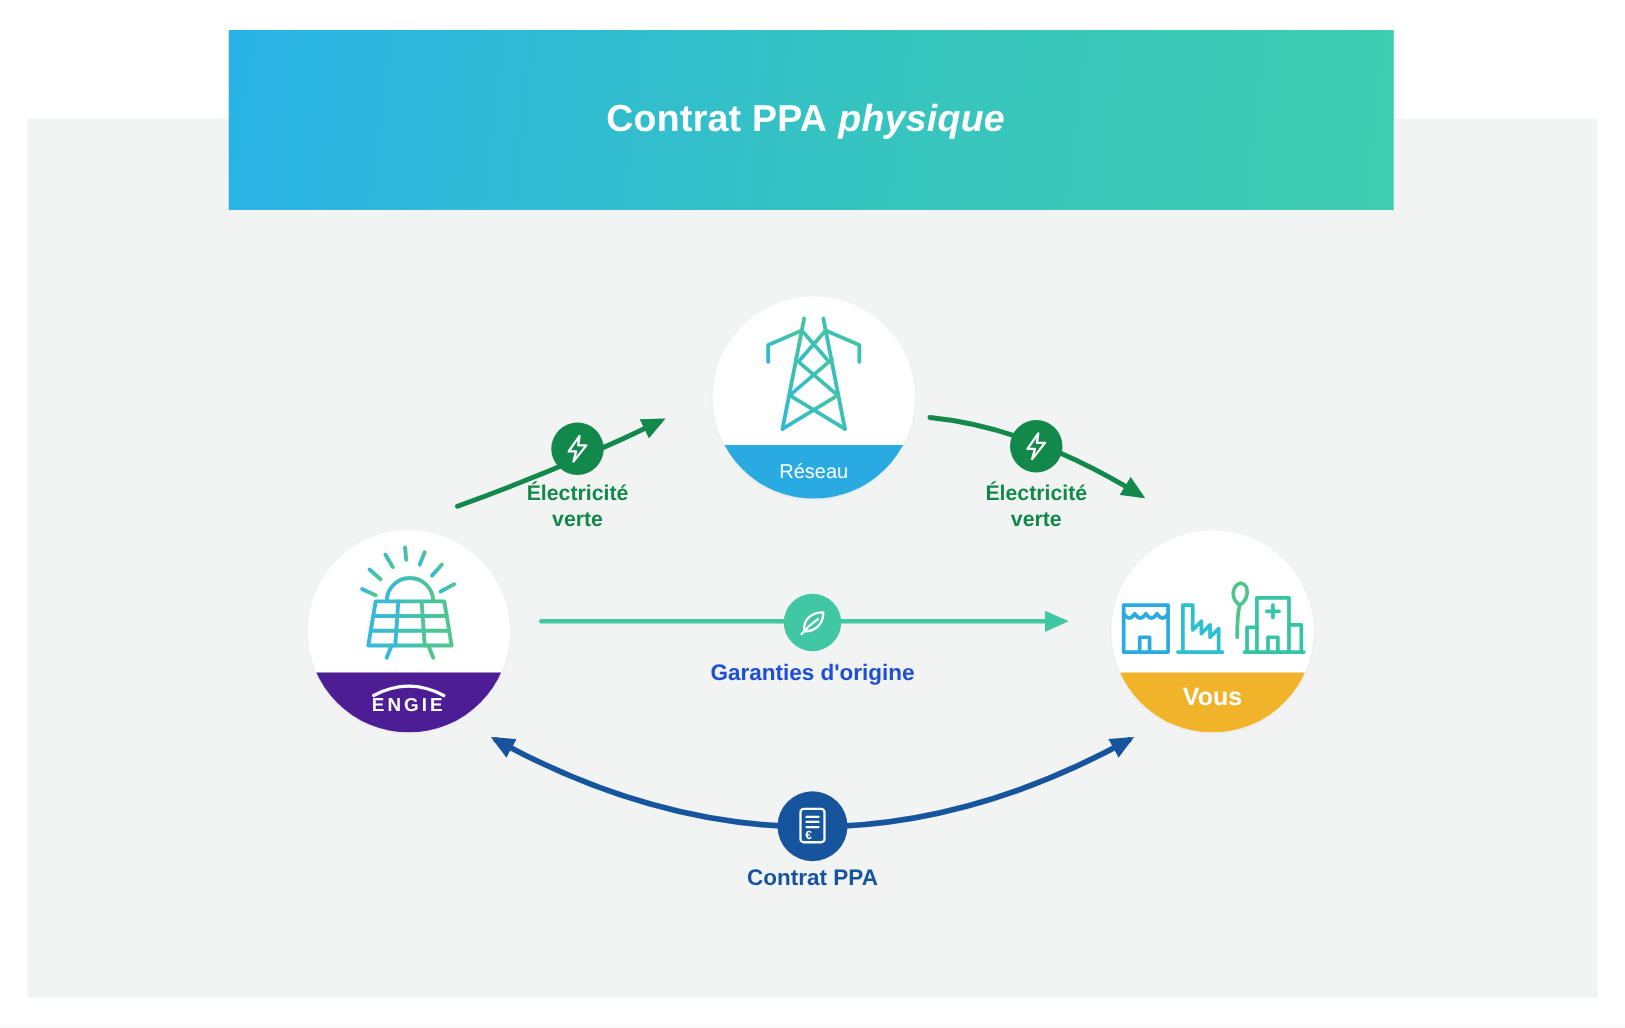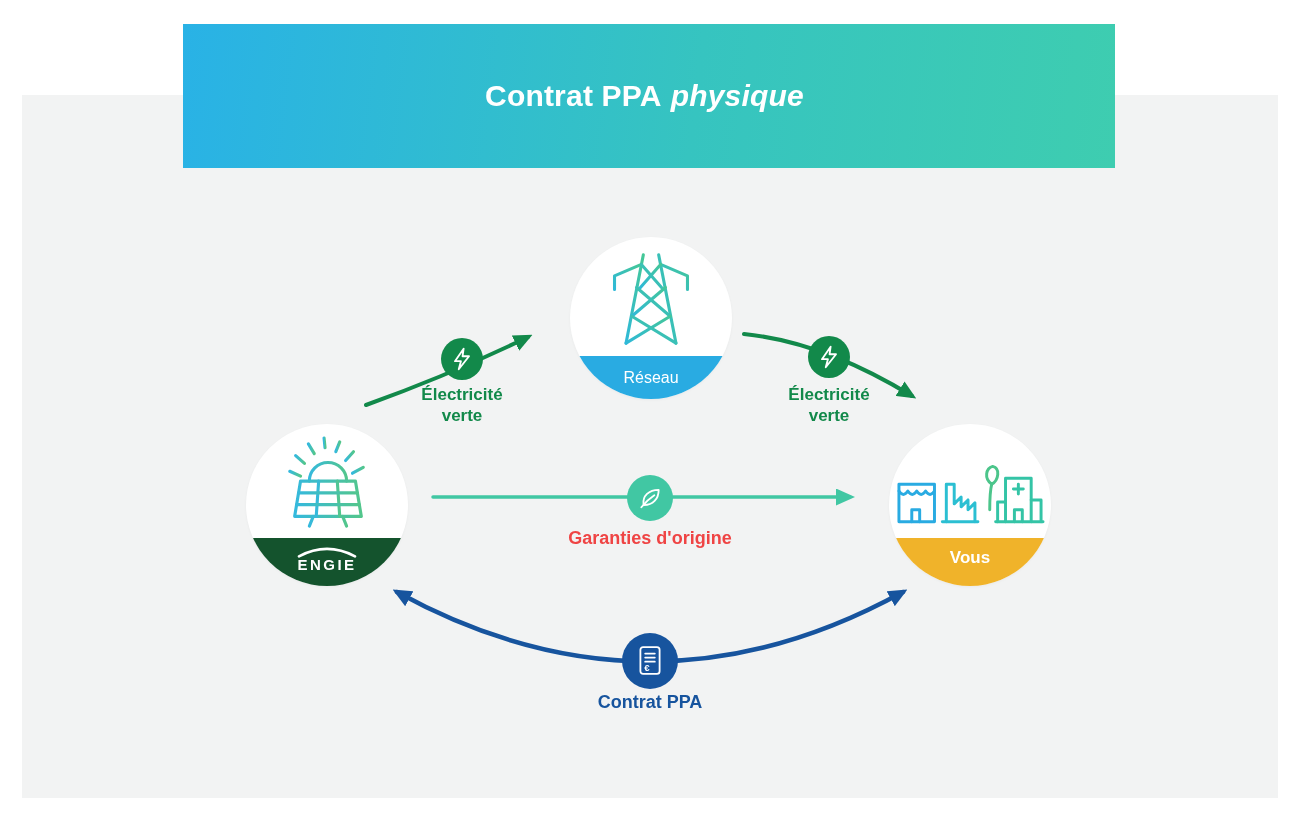--- a/index.html
+++ b/index.html
@@ -32,42 +32,42 @@
   }
   .node-icon { position:absolute; left:50%; transform:translateX(-50%); }
   .node-band {
     position:absolute; left:0; right:0; bottom:0;
     display:flex; flex-direction:column; align-items:center; justify-content:center;
     color:#fff;
   }
   .node-reseau { left:570px; top:237px; }
   .node-reseau .node-band { height:43px; background:#29abe2; font-size:16px; font-weight:400; }
   .node-engie { left:246px; top:424px; }
-  .node-engie .node-band { height:48px; background:#14532d; padding-bottom:6px;align-items:center; }
+  .node-engie .node-band { height:48px; background:#4c1d95; padding-bottom:6px;align-items:center; }
   .node-vous  { left:889px; top:424px; }
-  .node-vous .node-band { height:48px; background:#f0b32a; font-size:17px; font-weight:700; padding-bottom:8px; }
+  .node-vous .node-band { height:48px; background:#f0b32a; font-size:20px; font-weight:700; padding-bottom:8px; }
 
   .engie-logo { display:flex; flex-direction:column; align-items:center; }
   .engie-logo .logo-text { font-size:15px; font-weight:700; letter-spacing:2.5px; margin-top:-3px; }
 
   .badge {
     position:absolute; border-radius:50%;
     display:flex; align-items:center; justify-content:center;
   }
   .badge-bolt-left  { left:441px; top:338px; width:42px; height:42px; background:#12894a; }
   .badge-bolt-right { left:808px; top:336px; width:42px; height:42px; background:#12894a; }
   .badge-leaf       { left:627px; top:475px; width:46px; height:46px; background:#41c7a3; }
   .badge-doc        { left:622px; top:633px; width:56px; height:56px; background:#17549e; }
 
   .flow-label {
     position:absolute; text-align:center; font-weight:700; line-height:1.25;
   }
   .label-elec-left  { left:402px; top:384px; width:120px; font-size:17px; color:#12894a; }
   .label-elec-right { left:769px; top:384px; width:120px; font-size:17px; color:#12894a; }
-  .label-garanties  { left:535px; top:527px; width:230px; font-size:18px; color:#ef4444; }
+  .label-garanties  { left:535px; top:527px; width:230px; font-size:18px; color:#1d4ed8; }
   .label-contrat    { left:550px; top:691px; width:200px; font-size:18px; color:#17549e; }
 </style>
 </head>
 <body>
 
 <div class="canvas">
 
   <div class="gray-panel"></div>
 
   <div class="banner">

